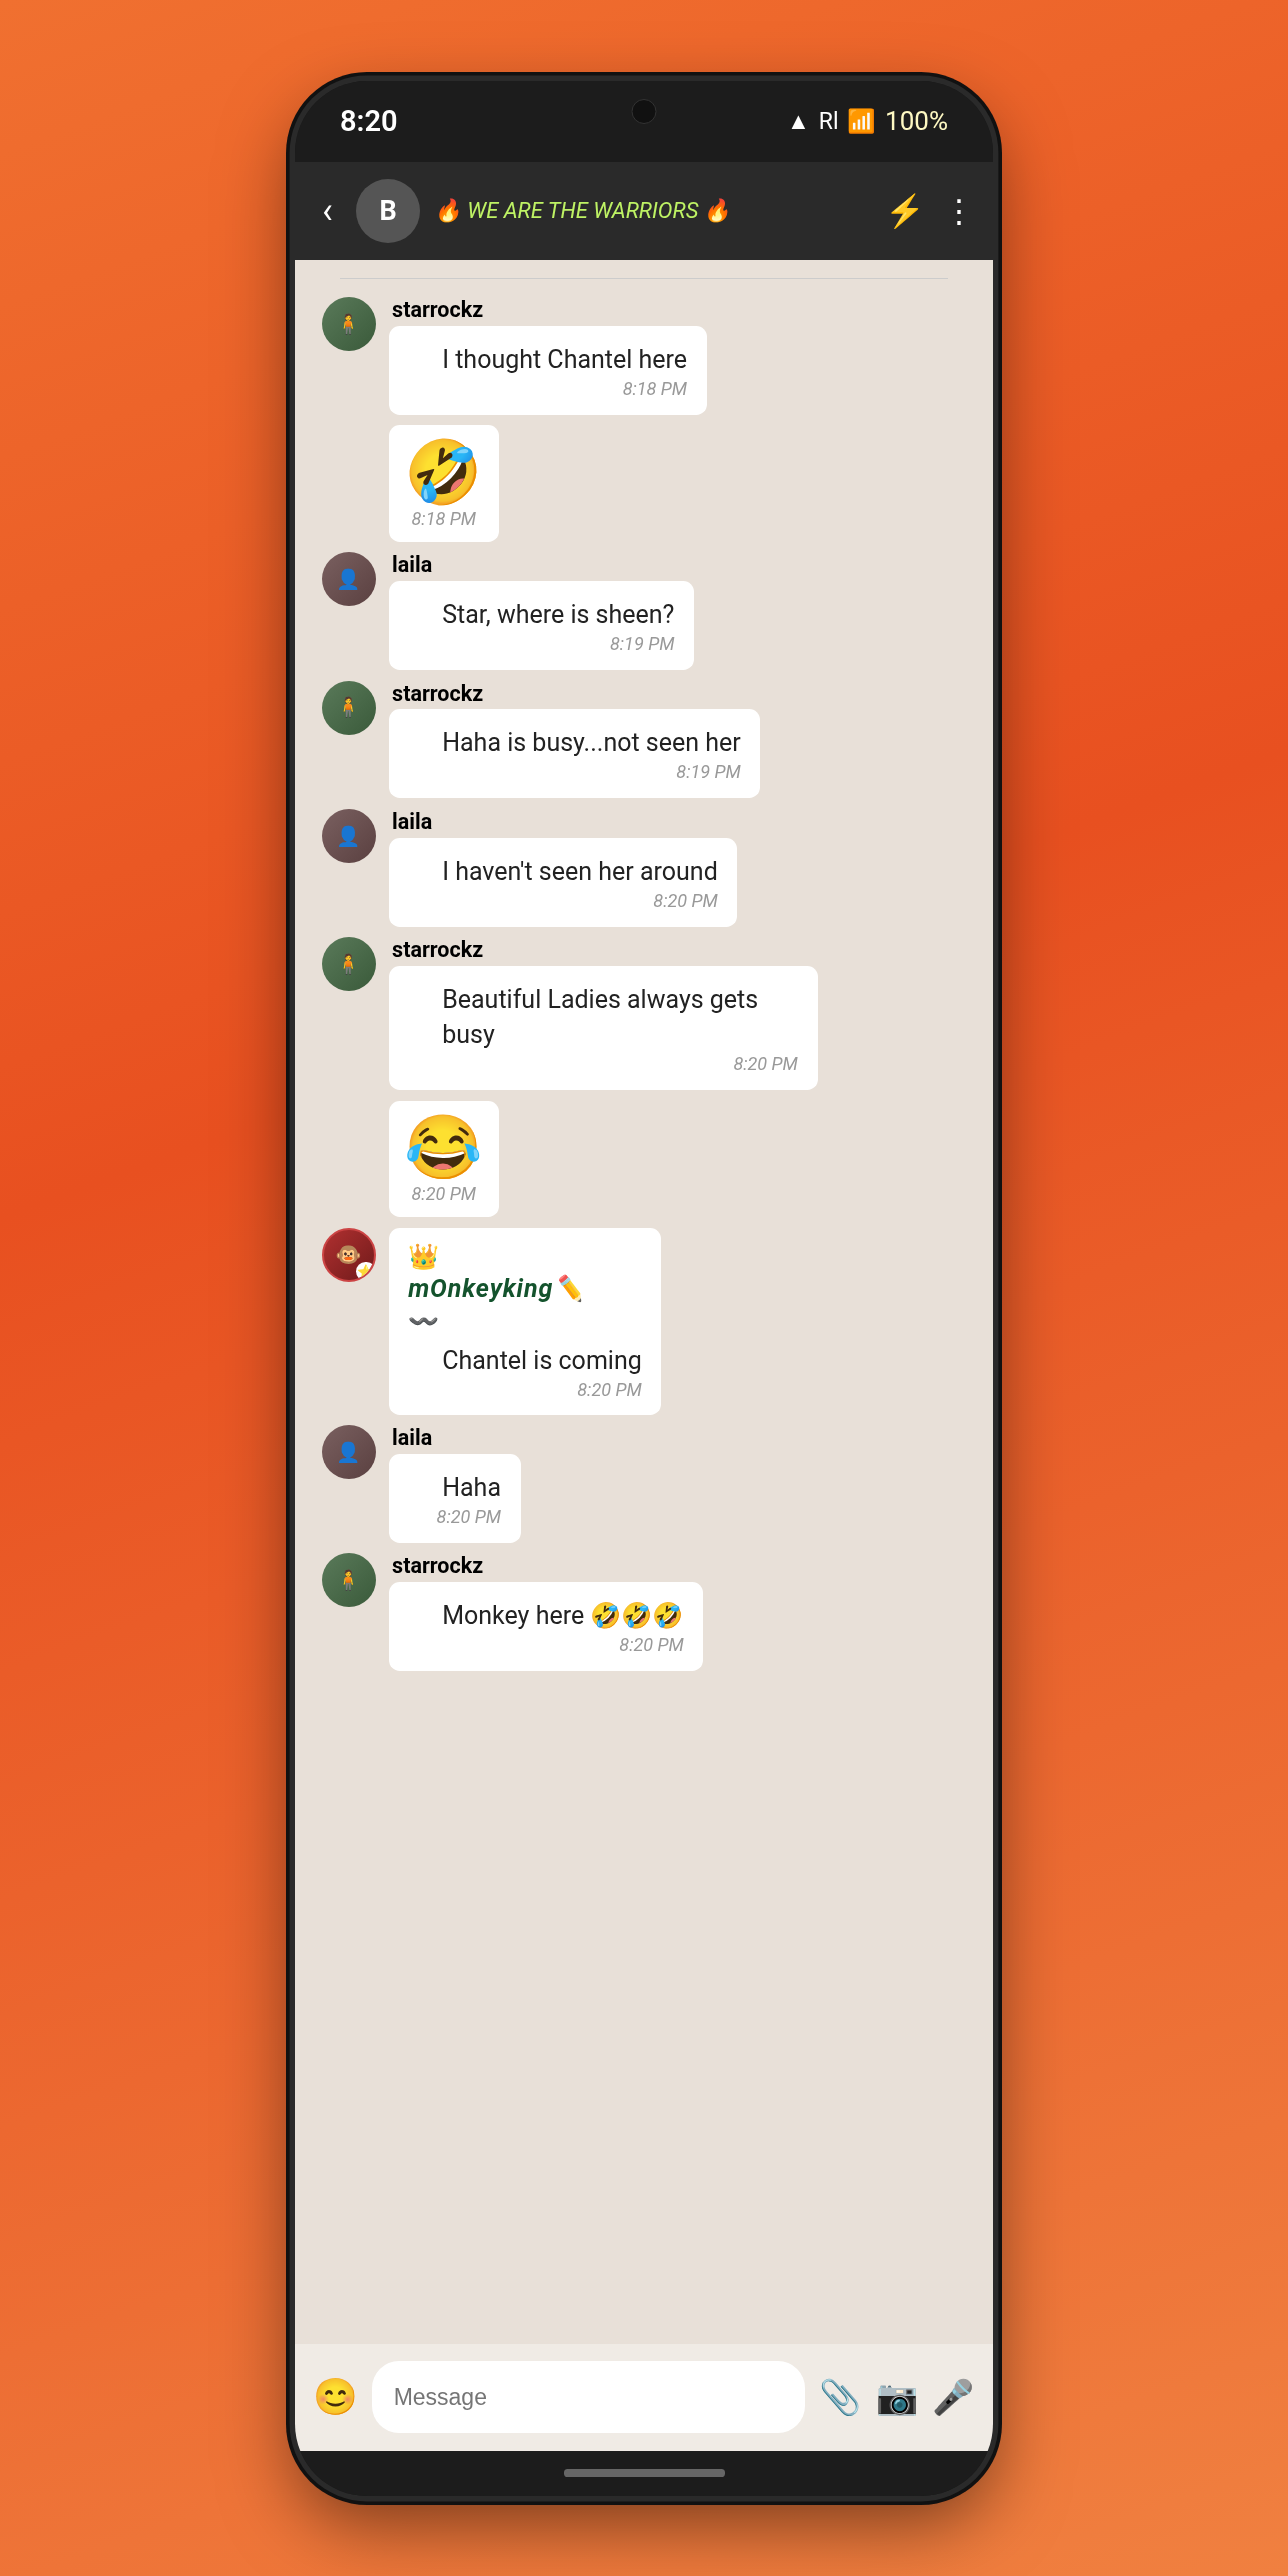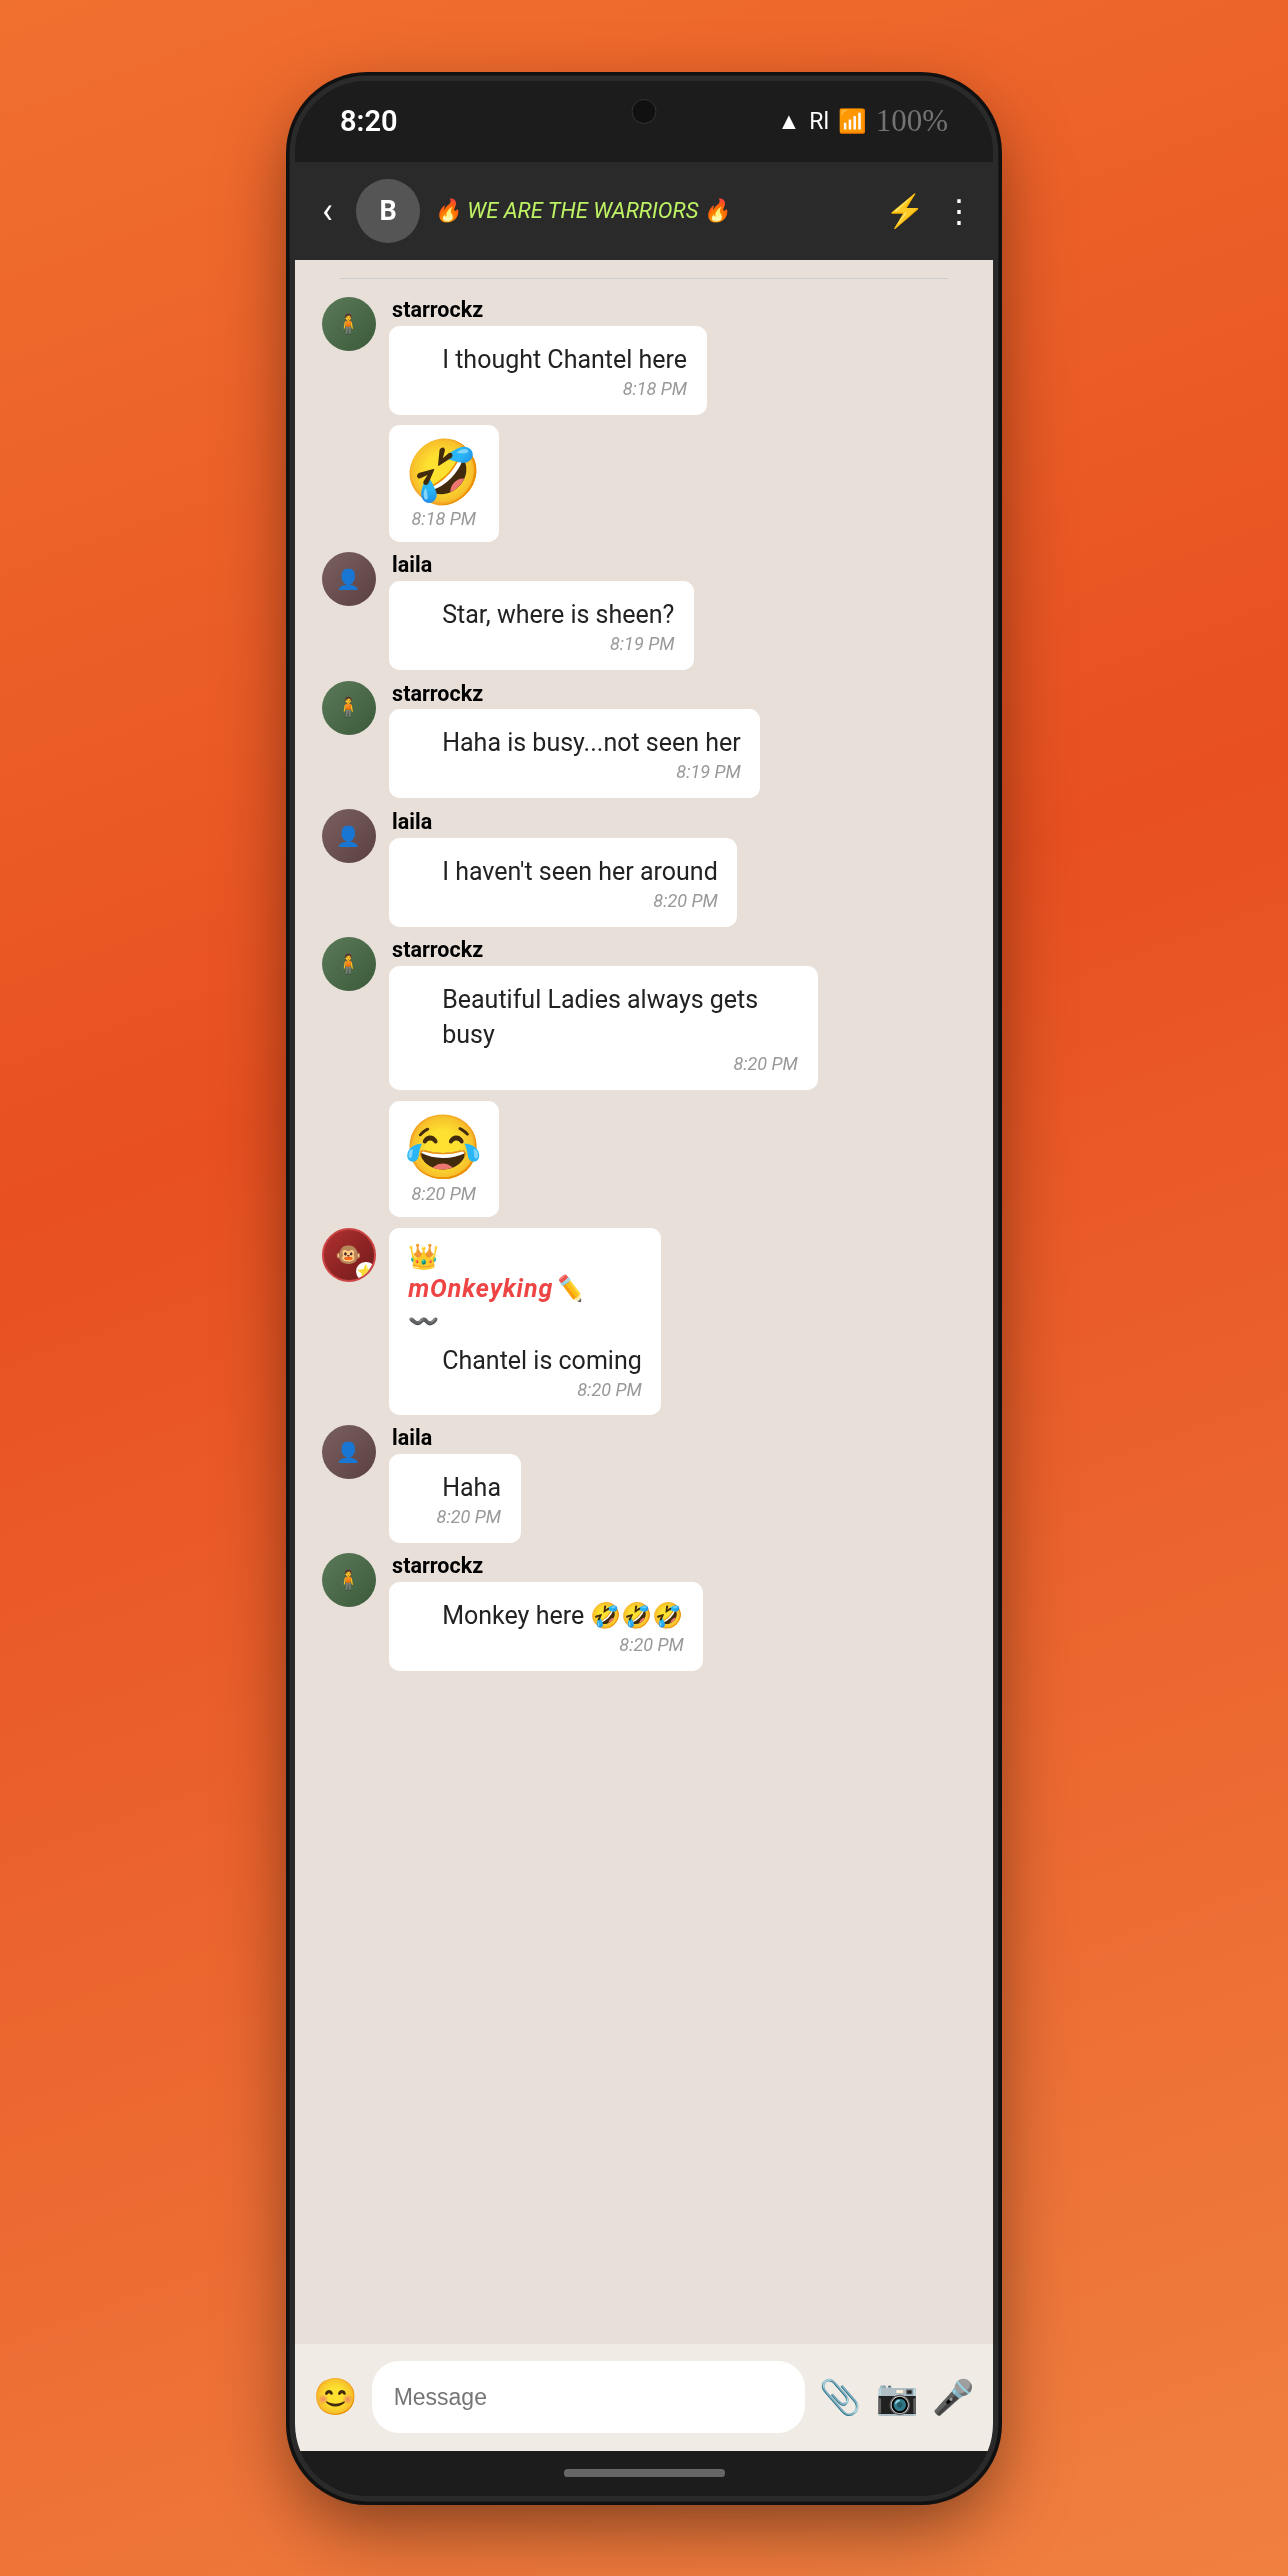--- a/index.html
+++ b/index.html
@@ -58,23 +58,22 @@
 
     .status-icons {
       display: flex;
       align-items: center;
       gap: 9px;
       color: white;
       font-size: 23px;
     }
 
     .battery-text {
-      font-size: 31px;
-      color: #737373;
-      font-family: Liberation Serif, serif;
+      font-size: 26px;
+      color: #fef9c3;
     }
 
     
     .nav-bar {
       background: #2a2a2a;
       height: 98px;
       display: flex;
       align-items: center;
       padding: 0 18px;
       flex-shrink: 0;
@@ -418,21 +417,21 @@
         <span class="big-emoji">😂</span>
         <div class="bubble-time">8:20 PM</div>
       </div>
     </div>
 
     <div class="msg-row">
       <div class="user-avatar avatar-monkey" style="background: linear-gradient(135deg, #b03030, #701a1a); border: 2.7px solid #cc4444; font-size:21.5px;">🐵</div>
       <div class="bubble-wrapper">
         <div class="monkey-bubble">
           <div style="font-size: 25px;">👑</div>
-          <div style="font-size: 25px; font-weight: bold; color: #ef4444; font-style: italic; letter-spacing: 0.9px; margin: 3.6px 0;">mOnkeyking✏️</div>
+          <div style="font-size: 25px; font-weight: bold; color: #14532d; font-style: italic; letter-spacing: 0.9px; margin: 3.6px 0;">mOnkeyking✏️</div>
           <div style="font-size: 25px; color: #cc3333; margin-bottom: 7.2px;">〰️</div>
           <div class="bubble-text">Chantel is coming</div>
           <div class="bubble-time">8:20 PM</div>
         </div>
       </div>
     </div>
 
     <div class="msg-row">
       <div class="user-avatar avatar-laila">👤</div>
       <div class="bubble-wrapper">

